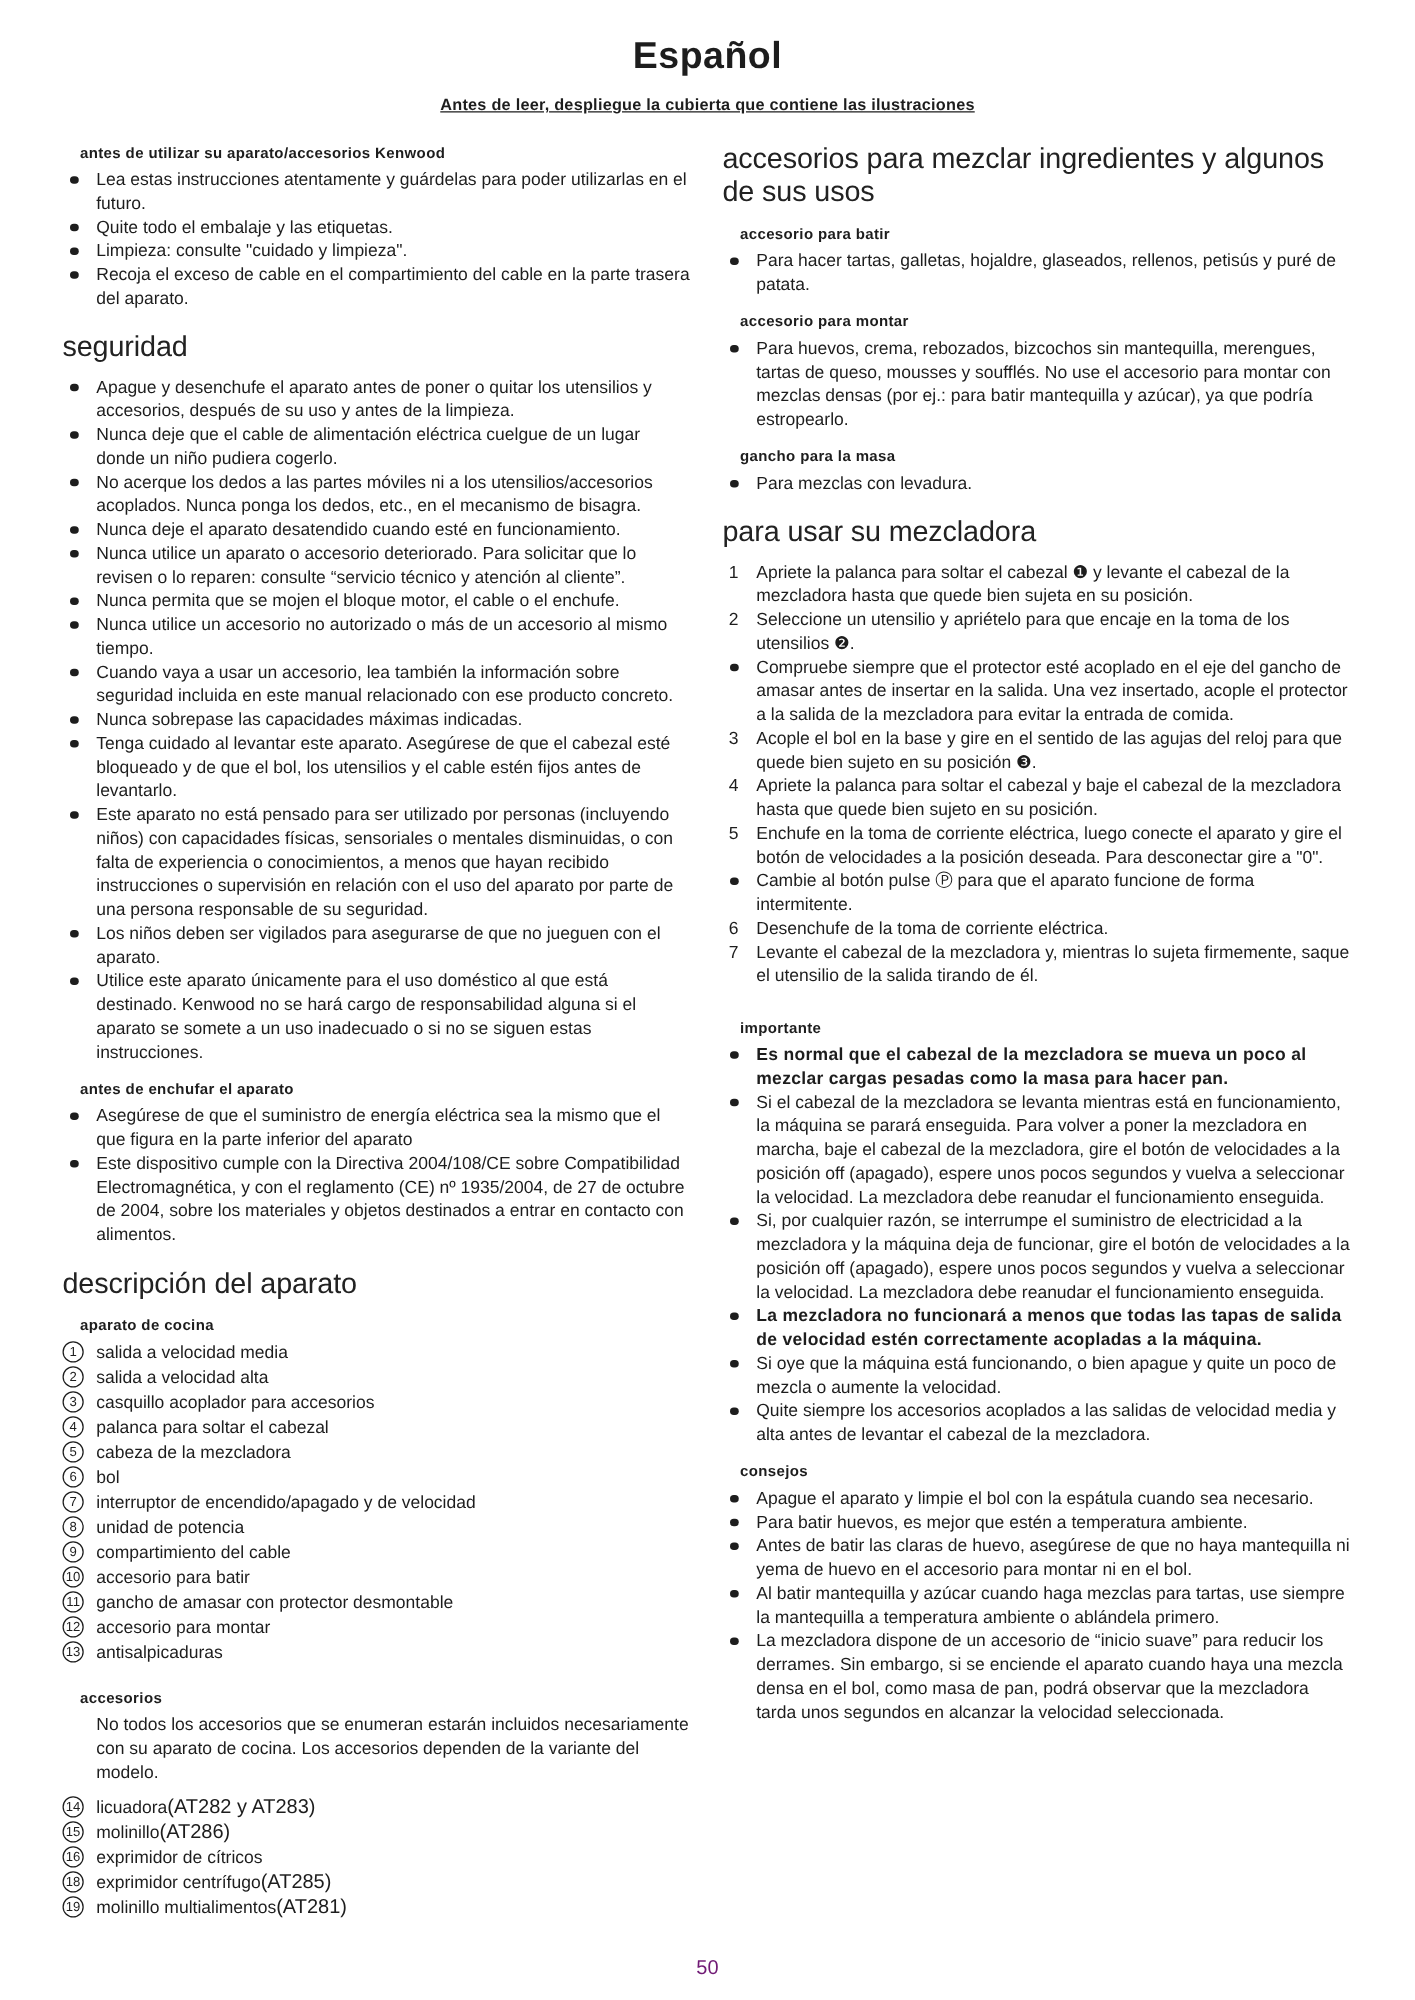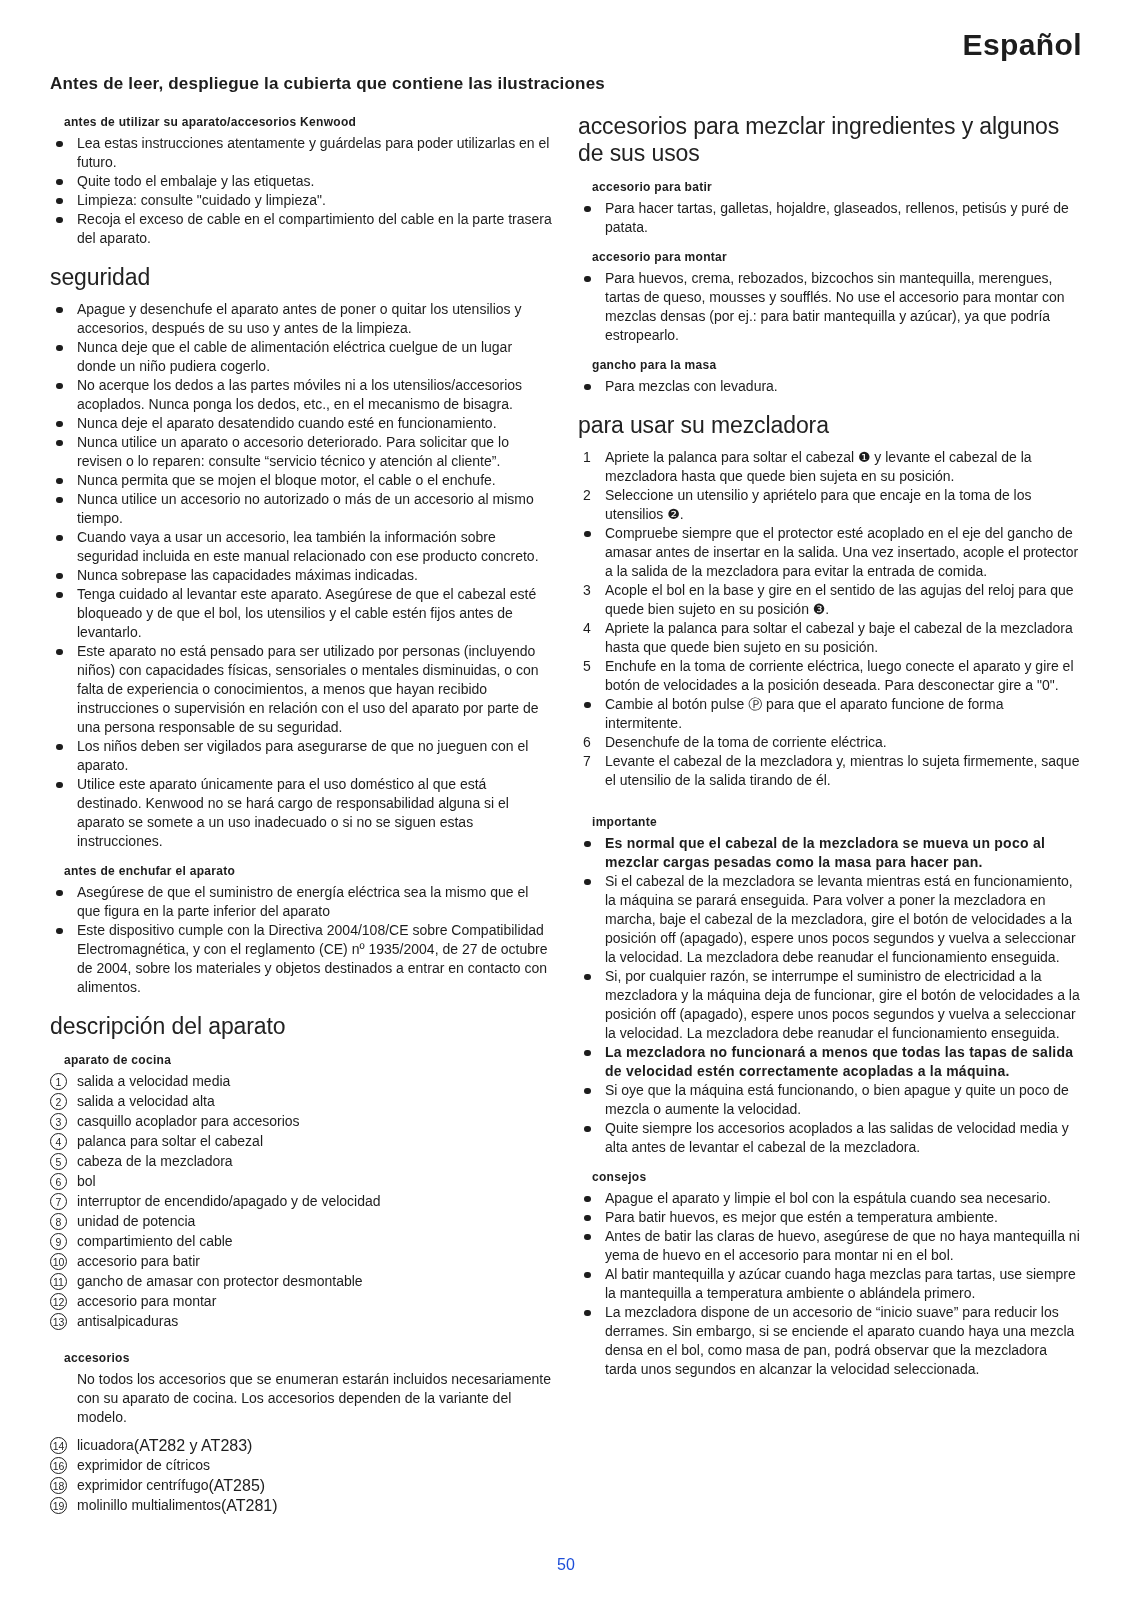--- a/index.html
+++ b/index.html
@@ -8,26 +8,26 @@
     width:1132px;height:1600px;
     box-sizing:border-box;
     padding:26px 50px 0 50px;
     background:#ffffff;
     color:#1d1d1d;
     font-family:"Liberation Sans","DejaVu Sans",sans-serif;
     font-size:14px;line-height:19px;
     overflow:hidden;
   }
   .doc-title{
-    text-align:right;font-weight:bold;font-size:30px;line-height:34px;
+    text-align:center;font-weight:bold;font-size:30px;line-height:34px;
     margin:2px 0 12px 0;letter-spacing:.4px;
   }
   .doc-subtitle{
-    font-weight:bold;font-size:17px;
-    margin:0 0 20px 0;letter-spacing:.2px;
+    text-align:center;font-weight:bold;font-size:13px;
+    text-decoration:underline;margin:0 0 20px 0;letter-spacing:.2px;
   }
   .columns{display:flex;gap:24px;}
   .col{width:504px;}
   .col > :first-child{margin-top:0;}
   h2.big{
     font-size:23px;line-height:27px;font-weight:400;
     margin:16px 0 9px 0;letter-spacing:-.1px;color:#222;
   }
   h3.sub{
     font-size:12px;line-height:19px;font-weight:bold;
@@ -47,22 +47,22 @@
     font-size:10.5px;line-height:14px;
     display:flex;align-items:center;justify-content:center;
     margin-right:10px;
   }
   .nlabel{white-space:nowrap;}
   .ncode{font-size:16px;margin-left:0;white-space:nowrap;color:#1d1d1d;}
   .intro{margin:1px 0 9px 27px;}
   .gap-sm{height:6px;}
   .gap-md{height:12px;}
   .pagenum{
-    position:absolute;left:0;right:0;bottom:26px;
-    text-align:center;font-size:16px;color:#1d4ed8;
+    position:absolute;left:0;right:0;bottom:16px;
+    text-align:center;font-size:16px;color:#701a75;
   }
 </style>
 </head>
 <body>
 
 <div class="page">
 
   <div class="doc-title">Español</div>
   <div class="doc-subtitle">Antes de leer, despliegue la cubierta que contiene las ilustraciones</div>
 
@@ -290,20 +290,25 @@
       <h3 class="sub">accesorios</h3>
       <p class="intro">No todos los accesorios que se enumeran estarán incluidos necesariamente con su aparato de cocina. Los accesorios dependen de la variante del modelo.</p>
       <div>
 
           <div class="ni">
             <span class="circ">14</span>
             <span class="nlabel">licuadora</span>
             <span class="ncode">(AT282 y AT283)</span>
           </div>
 
+          <div class="ni">
+            <span class="circ">15</span>
+            <span class="nlabel">molinillo</span>
+            <span class="ncode">(AT286)</span>
+          </div>
 
           <div class="ni">
             <span class="circ">16</span>
             <span class="nlabel">exprimidor de cítricos</span>
             <span class="ncode"></span>
           </div>
 
 
           <div class="ni">
             <span class="circ">18</span>

